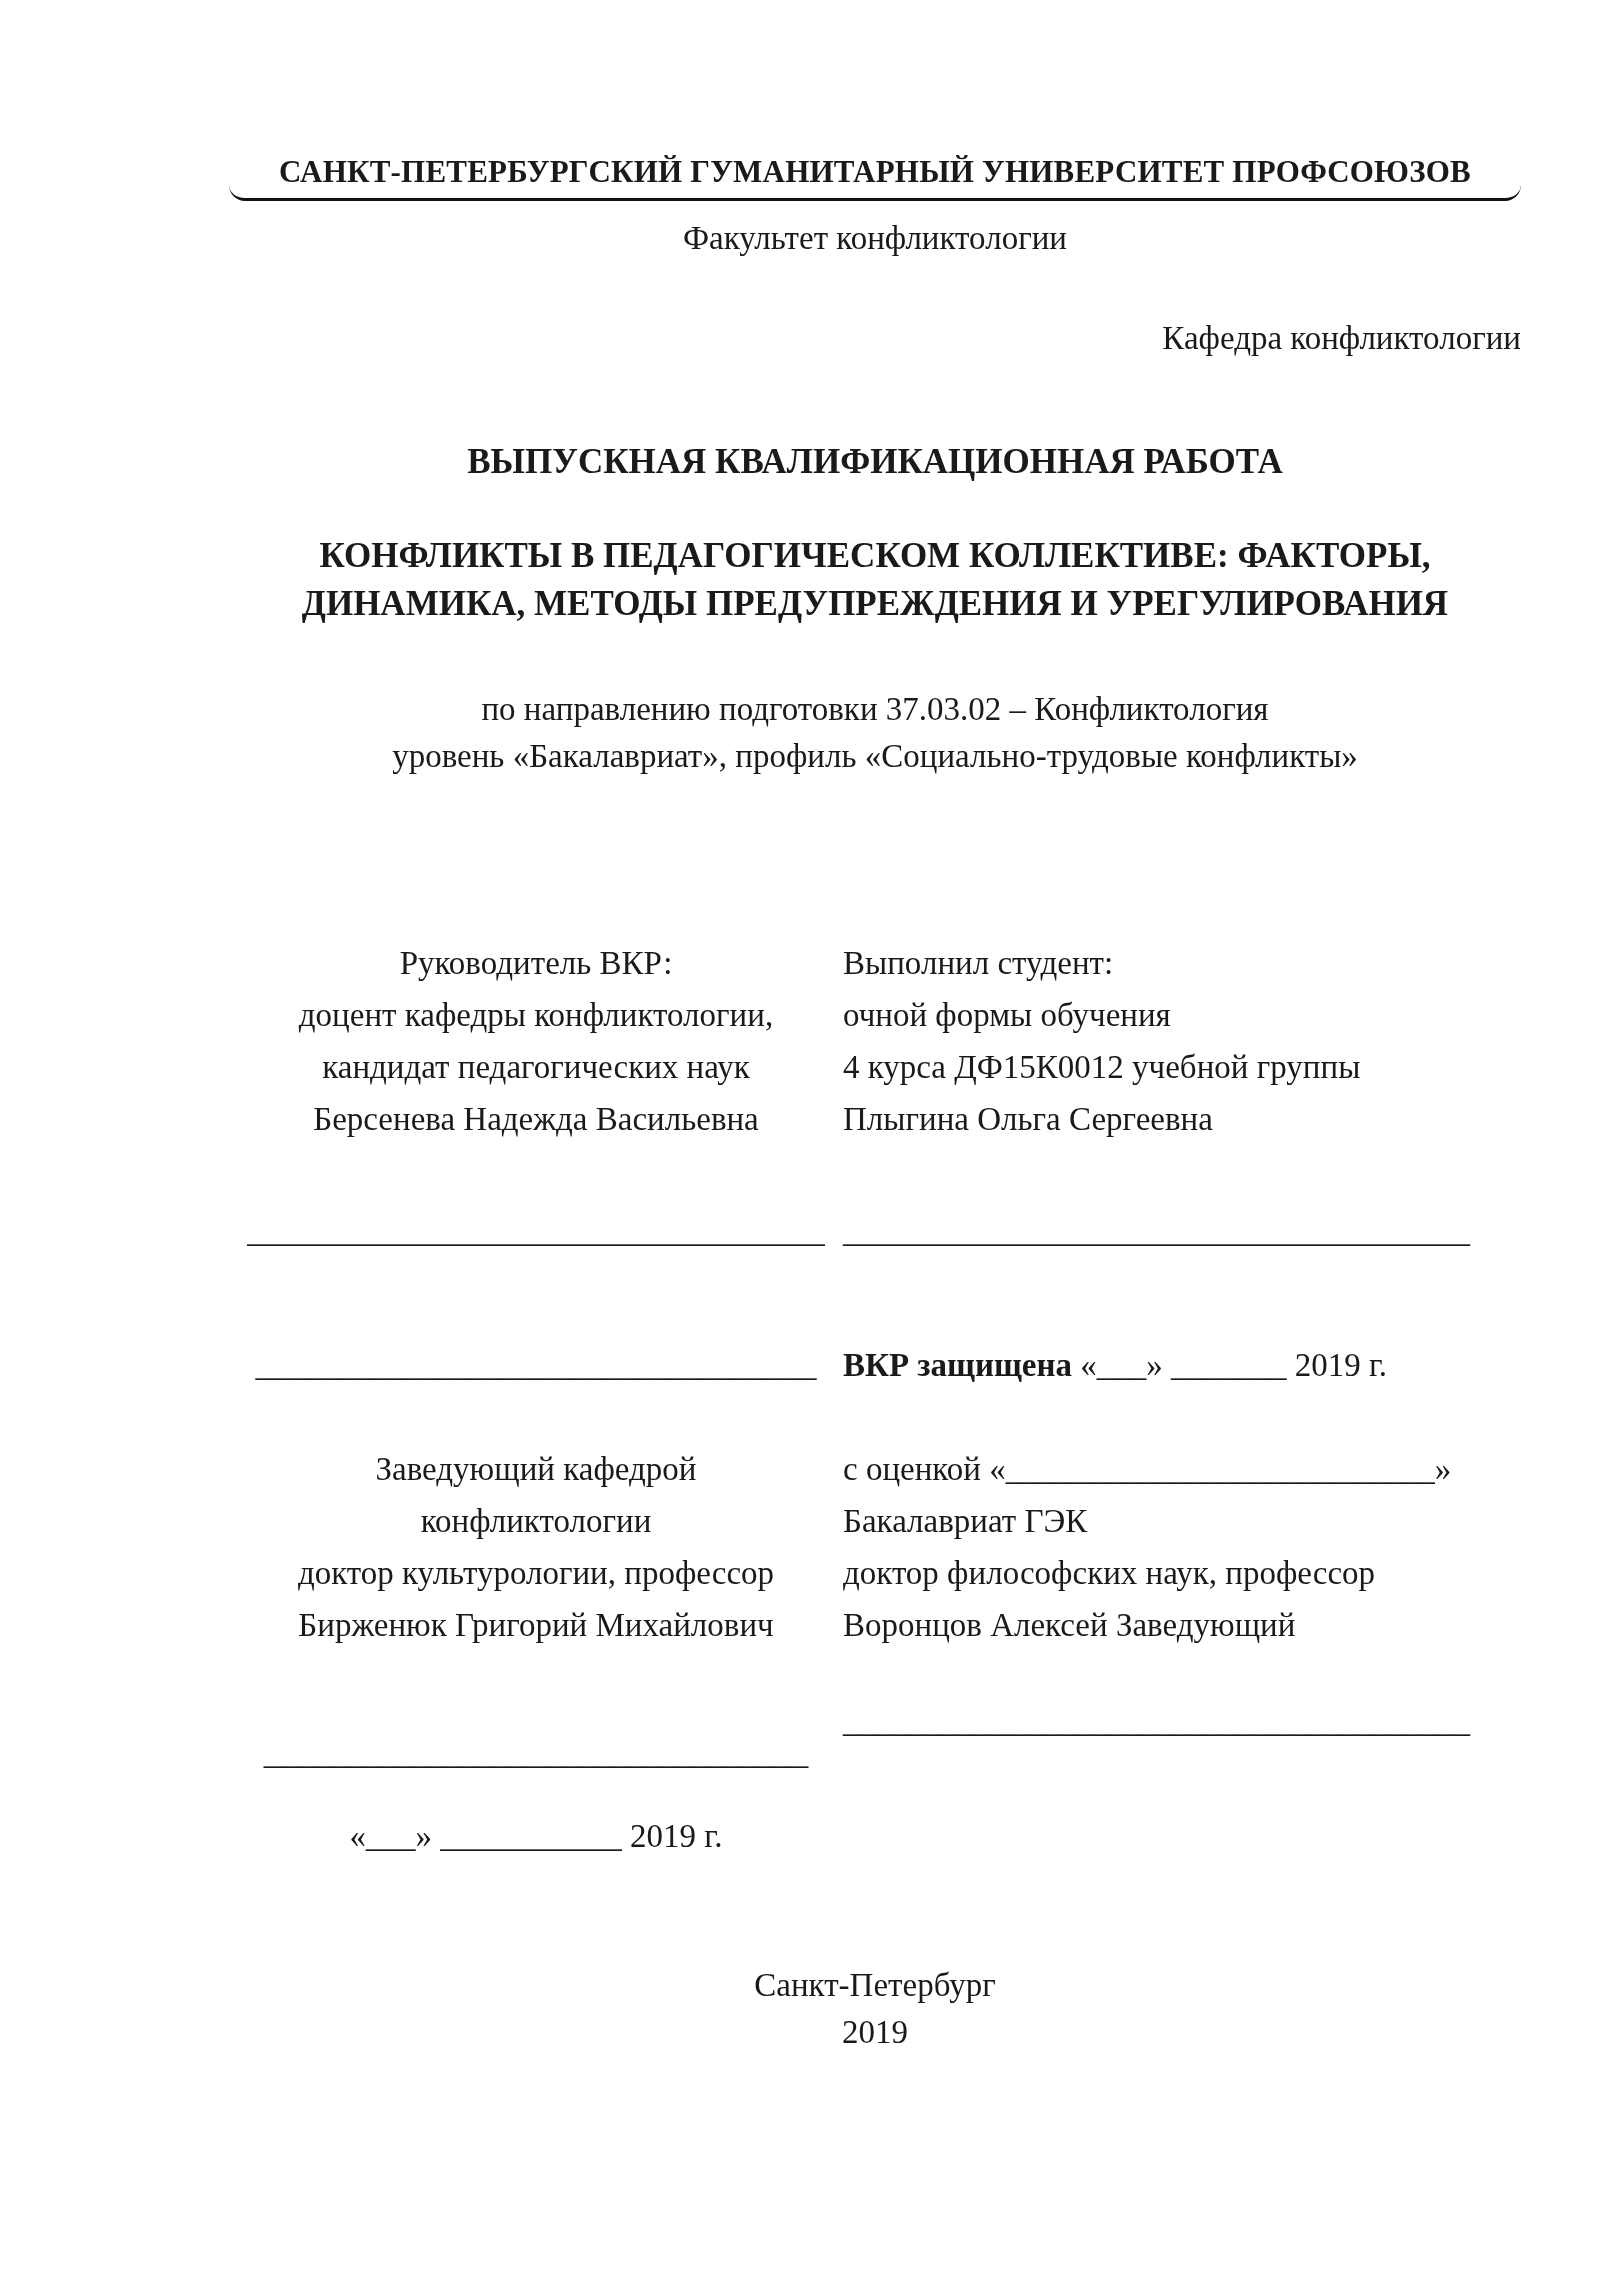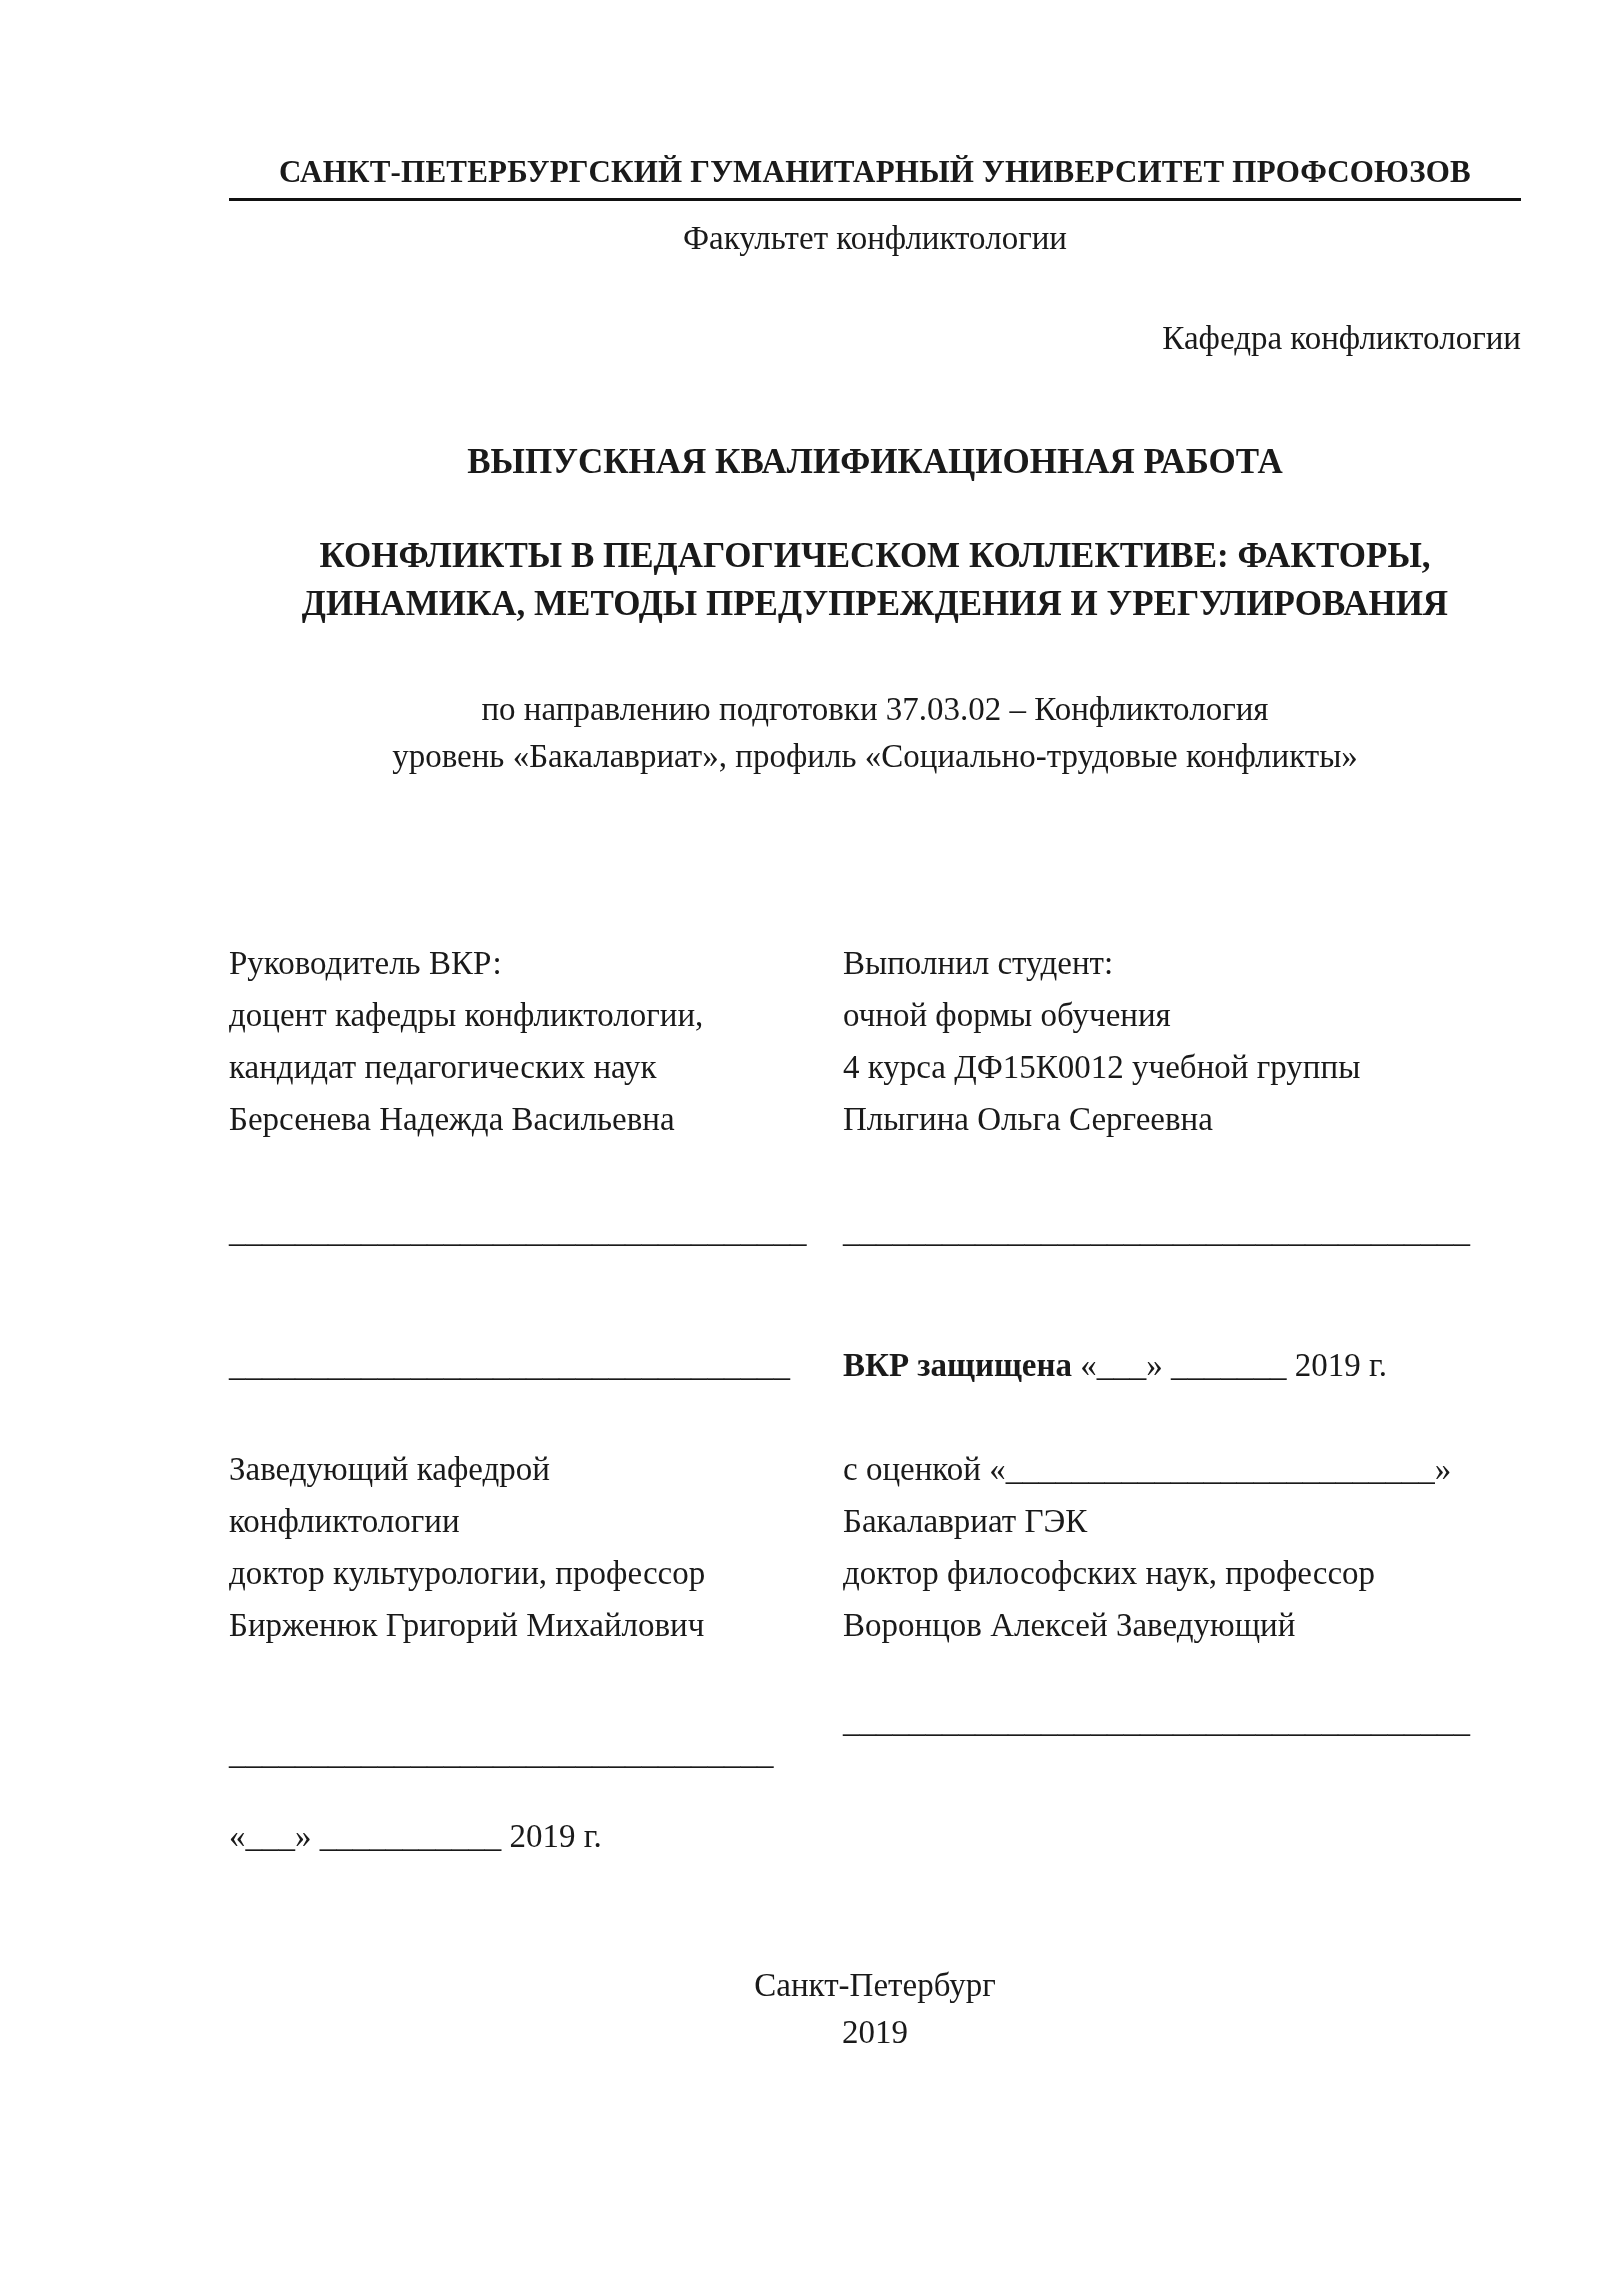--- a/index.html
+++ b/index.html
@@ -1,15 +1,15 @@
 <!DOCTYPE html>
 <html lang="ru" style="font-size:12.6px"><head>
 <meta charset="utf-8">
 <style>
-  * { box-sizing: border-box; }
+  * { box-sizing: border-box; border-radius: 16px; }
   html, body {
     margin: 0;
     padding: 0;
     background: #ffffff;
   }
   .page {
     position: relative;
     width: 1623px;
     height: 2295px;
     background: #ffffff;
@@ -63,20 +63,21 @@
   }
 
   .columns {
     display: flex;
     margin-top: 157px;
     line-height: 52px;
   }
   .col-left {
     width: 614px;
     flex: 0 0 auto;
+    text-align: center;
   }
   .col-right {
     flex: 1 1 auto;
   }
   .sig {
     white-space: nowrap;
     letter-spacing: 0;
   }
   .gap-sig-1 { margin-top: 60px; }
   .gap-sig-2 { margin-top: 82px; }

